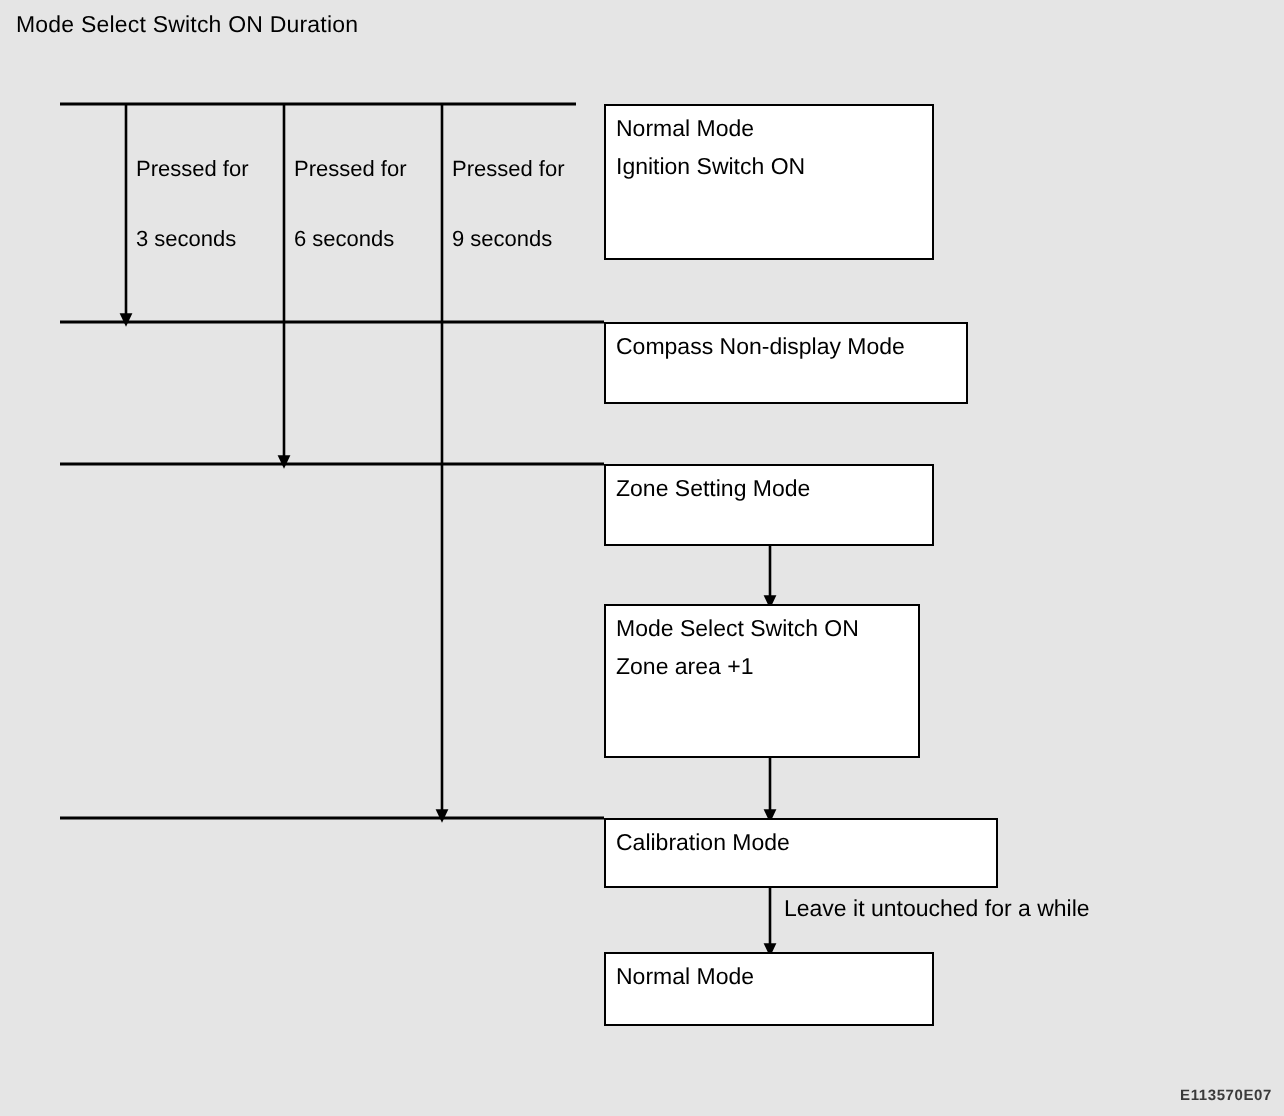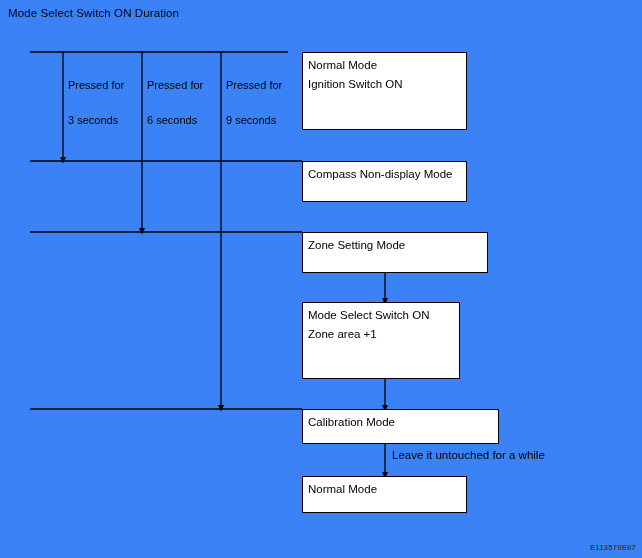--- a/index.html
+++ b/index.html
@@ -9,21 +9,21 @@
     background: #ffffff;
   }
   body {
     font-family: "Liberation Sans", sans-serif;
     color: #000000;
   }
   #page {
     position: relative;
     width: 642px;
     height: 558px;
-    background: #3b82f6;
+    background: #e5e5e5;
     overflow: hidden;
   }
   .title {
     position: absolute;
     left: 8px;
     top: 7px;
     font-size: 11.5px;
     letter-spacing: 0.1px;
     white-space: nowrap;
   }
@@ -113,25 +113,25 @@
   </div>
   <div class="col-label" id="dl2" style="left: 226px; top: 76px;">
     <span class="l1">Pressed for</span>
     <span class="l2">9 seconds</span>
   </div>
 
   <div class="mode-box" id="mb0" style="left: 302px; top: 52px; width: 165px; height: 78px;">
     <span class="line1">Normal Mode</span>
     <span class="line2">Ignition Switch ON</span>
   </div>
-  <div class="mode-box" id="mb1" style="left: 302px; top: 161px; width: 165px; height: 41px;">
+  <div class="mode-box" id="mb1" style="left: 302px; top: 161px; width: 182px; height: 41px;">
     <span class="line1">Compass Non-display Mode</span>
 
   </div>
-  <div class="mode-box" id="mb2" style="left: 302px; top: 232px; width: 186px; height: 41px;">
+  <div class="mode-box" id="mb2" style="left: 302px; top: 232px; width: 165px; height: 41px;">
     <span class="line1">Zone Setting Mode</span>
 
   </div>
   <div class="mode-box" id="mb3" style="left: 302px; top: 302px; width: 158px; height: 77px;">
     <span class="line1">Mode Select Switch ON</span>
     <span class="line2">Zone area +1</span>
   </div>
   <div class="mode-box" id="mb4" style="left: 302px; top: 409px; width: 197px; height: 35px;">
     <span class="line1">Calibration Mode</span>
 

